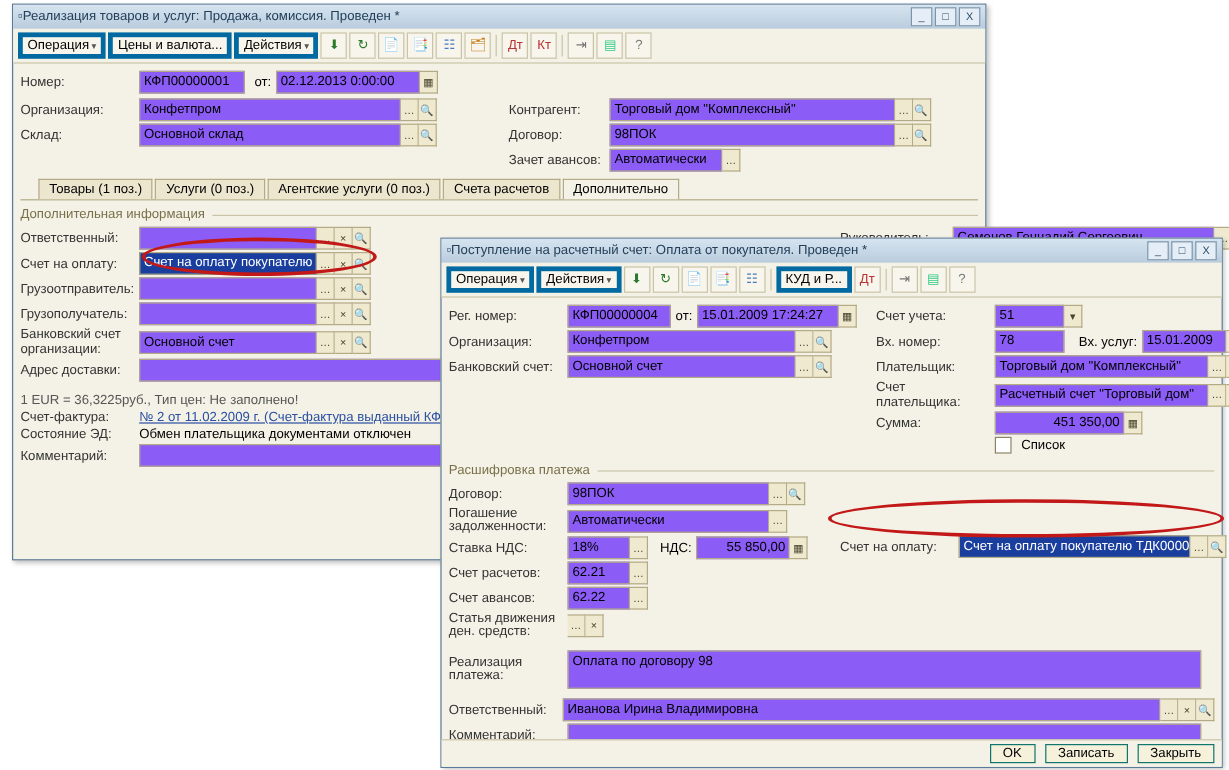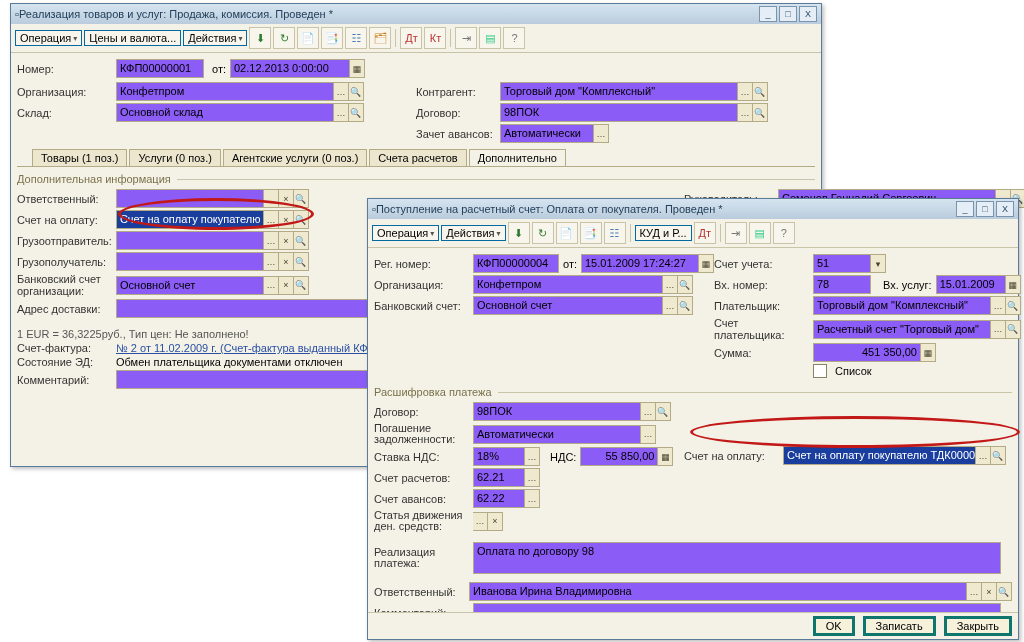--- a/index.html
+++ b/index.html
@@ -1,40 +1,40 @@
 <!DOCTYPE html>
 <html><head>
 <meta charset="utf-8">
 <style>
   body { margin:0; font-family: Tahoma, Arial, sans-serif; font-size:11px; background:#fff; width:1024px; height:642px; overflow:hidden; }
   .window { position:absolute; border:1px solid #5a7a99; background:#f4f2e6; box-shadow: 2px 2px 4px rgba(0,0,0,.25);}
   .titlebar { background:linear-gradient(#d6e4f0,#b9ccdd); height:20px; display:flex; align-items:center; padding:0 4px; font-size:11px; color:#23405a; }
   .titlebar .t-text{flex:1; white-space:nowrap; overflow:hidden;}
   .titlebar .tb-btn{width:16px;height:14px;border:1px solid #7a94ab;background:#e5eef6;margin-left:2px;display:flex;align-items:center;justify-content:center;font-size:9px;line-height:1;color:#2b4c66;}
   .toolbar{height:24px;border-bottom:1px solid #c9c3a7;display:flex;align-items:center;gap:2px;padding:2px 4px;background:#f4f2e6;}
-  .toolbar .menu{border:1px solid #0369a1;background:#f8f6ec;padding:1px 4px;display:flex;align-items:center;gap:2px;cursor:default;}
+  .toolbar .menu{border:4px solid #0369a1;background:#f8f6ec;padding:1px 4px;display:flex;align-items:center;gap:2px;cursor:default;}
   .toolbar .menu .dd{font-size:8px;color:#555;}
   .toolbar .sep{width:1px;height:18px;background:#c9c3a7;margin:0 2px;}
   .tbtn{width:20px;height:20px;border:1px solid #c9c3a7;background:#f8f6ec;display:flex;align-items:center;justify-content:center;cursor:default;}
   .content{padding:4px 6px;}
   .row{display:flex;align-items:center;margin:2px 0;gap:4px;}
   .lbl{width:95px;color:#333;}
   .field{display:flex;align-items:center;}
   .input{border:1px solid #b3ab86;background:#8b5cf6;height:17px;padding:0 3px;line-height:17px;overflow:hidden;white-space:nowrap;}
   .mini{width:14px;height:17px;border:1px solid #b3ab86;border-left:none;background:#efe9cf;display:flex;align-items:center;justify-content:center;font-size:9px;color:#4a452f;cursor:default;}
   .tabs{display:flex;margin-top:4px;padding-left:15px;}
   .tab{border:1px solid #b3ab86;border-bottom:none;background:#ece6cf;padding:2px 8px;margin-right:2px;cursor:default;}
   .tab.active{background:#f4f2e6;}
   .tabstrip{border-top:1px solid #b3ab86;}
   .section-title{color:#7a714b;margin:6px 0 2px;}
-  .twocol{display:flex;gap:0;}
+  .twocol{display:flex;gap:16px;}
   .col{flex:1;}
   .link{color:#2a4fa3;text-decoration:underline;cursor:default;}
   .bottom-bar{position:absolute;bottom:0;left:0;right:0;border-top:1px solid #c9c3a7;background:#f4f2e6;padding:3px 6px;display:flex;gap:8px;justify-content:flex-end;}
-  .btn{border:3px solid #0f766e;background:#f6f1db;padding:1px 10px;cursor:default;}
+  .btn{border:1px solid #0f766e;background:#f6f1db;padding:1px 10px;cursor:default;}
   .footer-left{position:absolute;bottom:3px;right:6px;}
   .hl{position:absolute;border:3px solid #c21818;border-radius:50%;pointer-events:none;}
   .sel{background:#1a3e9e;color:#fff;}
   .ico{font-size:11px;line-height:1;}
   .chk{width:12px;height:12px;border:1px solid #8a8361;background:#fff;margin-right:4px;}
   .group-line{border-bottom:1px solid #c9c3a7;position:relative;top:-1px;flex:1;margin-top:7px;}
 </style>
 </head>
 <body>
 

